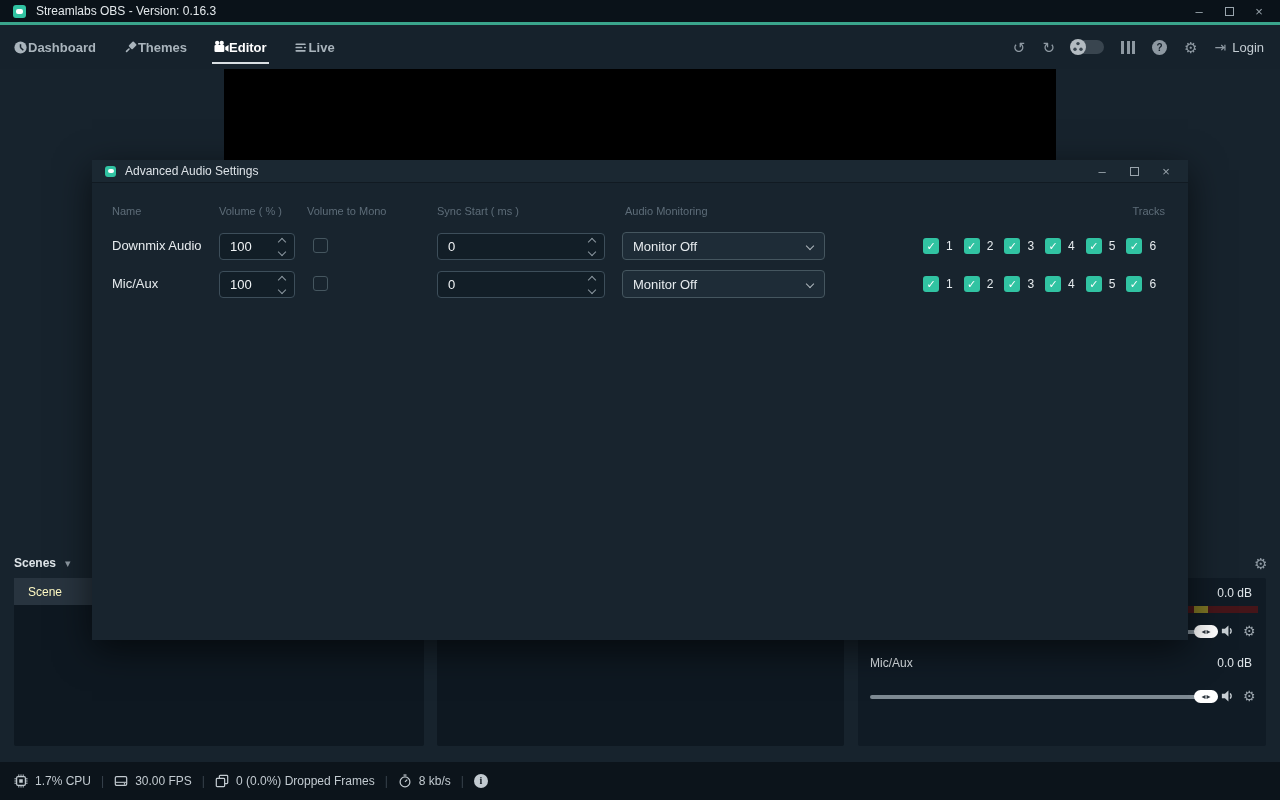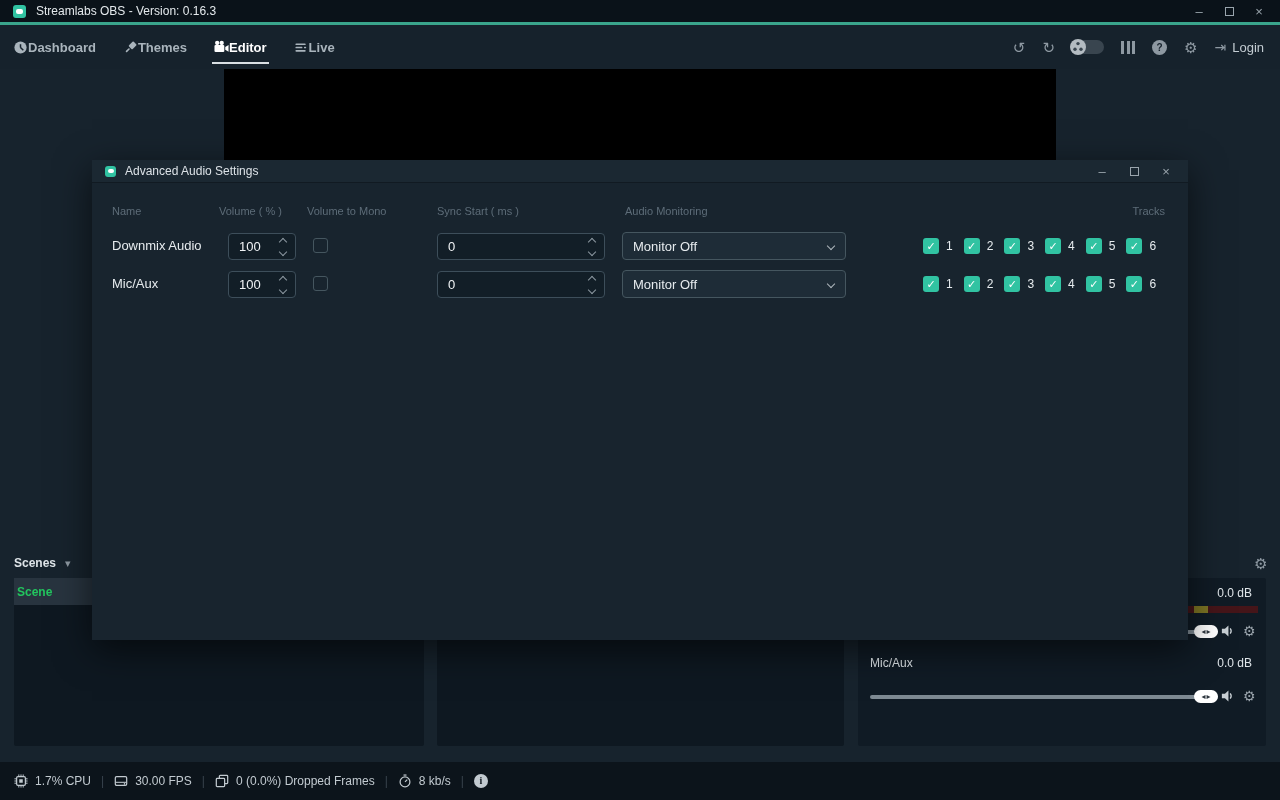--- a/index.html
+++ b/index.html
@@ -50,21 +50,21 @@
   #scenes-header .hdr { font-size:12px; font-weight:bold; color:#dee4e8; }
   #scenes-header .caret { color:#8e99a2; font-size:11px; cursor:pointer; }
   #mixer-gear { position:absolute; left:1254px; top:555px; color:#8e99a2; font-size:15px; cursor:pointer; }
 
   .panel-box { position:absolute; top:578px; height:168px; background:#0e1821; border-radius:2px; }
   #scenes-box  { left:14px;  width:410px; }
   #sources-box { left:437px; width:407px; }
   #mixer-box   { left:858px; width:408px; background:#101b25; }
 
   .scene-row { height:27px; background:#28343f; display:flex; align-items:center; cursor:pointer; }
-  .scene-row span { margin-left:3px; font-size:12px; font-weight:bold; color:#22c55e; }
+  .scene-row span { margin-left:14px; font-size:12px; font-weight:normal; color:#fef9c3; }
 
   
   .db { position:absolute; right:14px; font-size:12px; color:#dfe5e9; }
   #mx-db-1 { top:8px; } #mx-db-2 { top:78px; }
   #mx-meter { position:absolute; left:12px; top:28px; width:388px; height:7px; background:#451519; }
   #mx-meter .peak { position:absolute; left:324px; top:0; width:14px; height:7px; background:#7d7524; }
   .mx-track { position:absolute; left:12px; height:4px; border-radius:2px; background:#7e8a93; }
   #mx-track-1 { top:52px; width:348px; } #mx-track-2 { top:117px; width:348px; }
   .mx-handle { position:absolute; left:336px; width:24px; height:13px; border-radius:7px; background:#ffffff;
     display:flex; align-items:center; justify-content:center; gap:1px; cursor:pointer;
@@ -90,26 +90,26 @@
   .dlg-row { position:absolute; left:0; width:1096px; height:38px; }
   #dlg-row-0 { top:67px; } #dlg-row-1 { top:105px; }
   .cell-name { position:absolute; left:20px; top:0; line-height:38px; font-size:13px; color:#e6ebee; }
 
   .spinbox { position:absolute; top:6px; height:27px; border:1px solid #3d4e5a; border-radius:4px;
     background:#121e27; display:flex; align-items:center; }
   .spinbox .val { margin-left:10px; font-size:13px; color:#f0f3f5; flex:1; }
   .spin-arrows { display:flex; flex-direction:column; gap:4px; margin-right:9px; cursor:pointer; }
   .chev { width:6px; height:6px; border-top:1.6px solid #8c97a0; border-right:1.6px solid #8c97a0; }
   .chev.up { transform:rotate(-45deg); } .chev.dn { transform:rotate(135deg); }
-  .spin-vol { left:136px; width:68px; } .spin-sync { left:345px; width:168px; }
+  .spin-vol { left:127px; width:76px; } .spin-sync { left:345px; width:168px; }
 
   .cb-empty { position:absolute; left:221px; top:11px; width:15px; height:15px;
     border:1px solid #45565f; border-radius:3px; background:transparent; cursor:pointer; }
 
-  .select { position:absolute; left:530px; top:5px; width:224px; height:28px;
+  .select { position:absolute; left:530px; top:5px; width:203px; height:28px;
     border:1px solid #45565f; border-radius:4px; background:#1e2c37;
     display:flex; align-items:center; cursor:pointer; }
   .select .sval { margin-left:10px; font-size:13px; color:#e6ebee; flex:1; }
   .select .chev { margin-right:11px; width:6px; height:6px; border-color:#aeb7bd; }
 
   .tracks { position:absolute; left:831px; top:0; height:38px; display:flex; align-items:center; gap:11px; }
   .trk { display:flex; align-items:center; }
   .cbk { width:16px; height:16px; border-radius:3px; background:#31c3a2; color:#ffffff;
     font-size:11px; line-height:16px; text-align:center; cursor:pointer; }
   .trk-num { margin-left:7px; font-size:12px; color:#e6ebee; }

